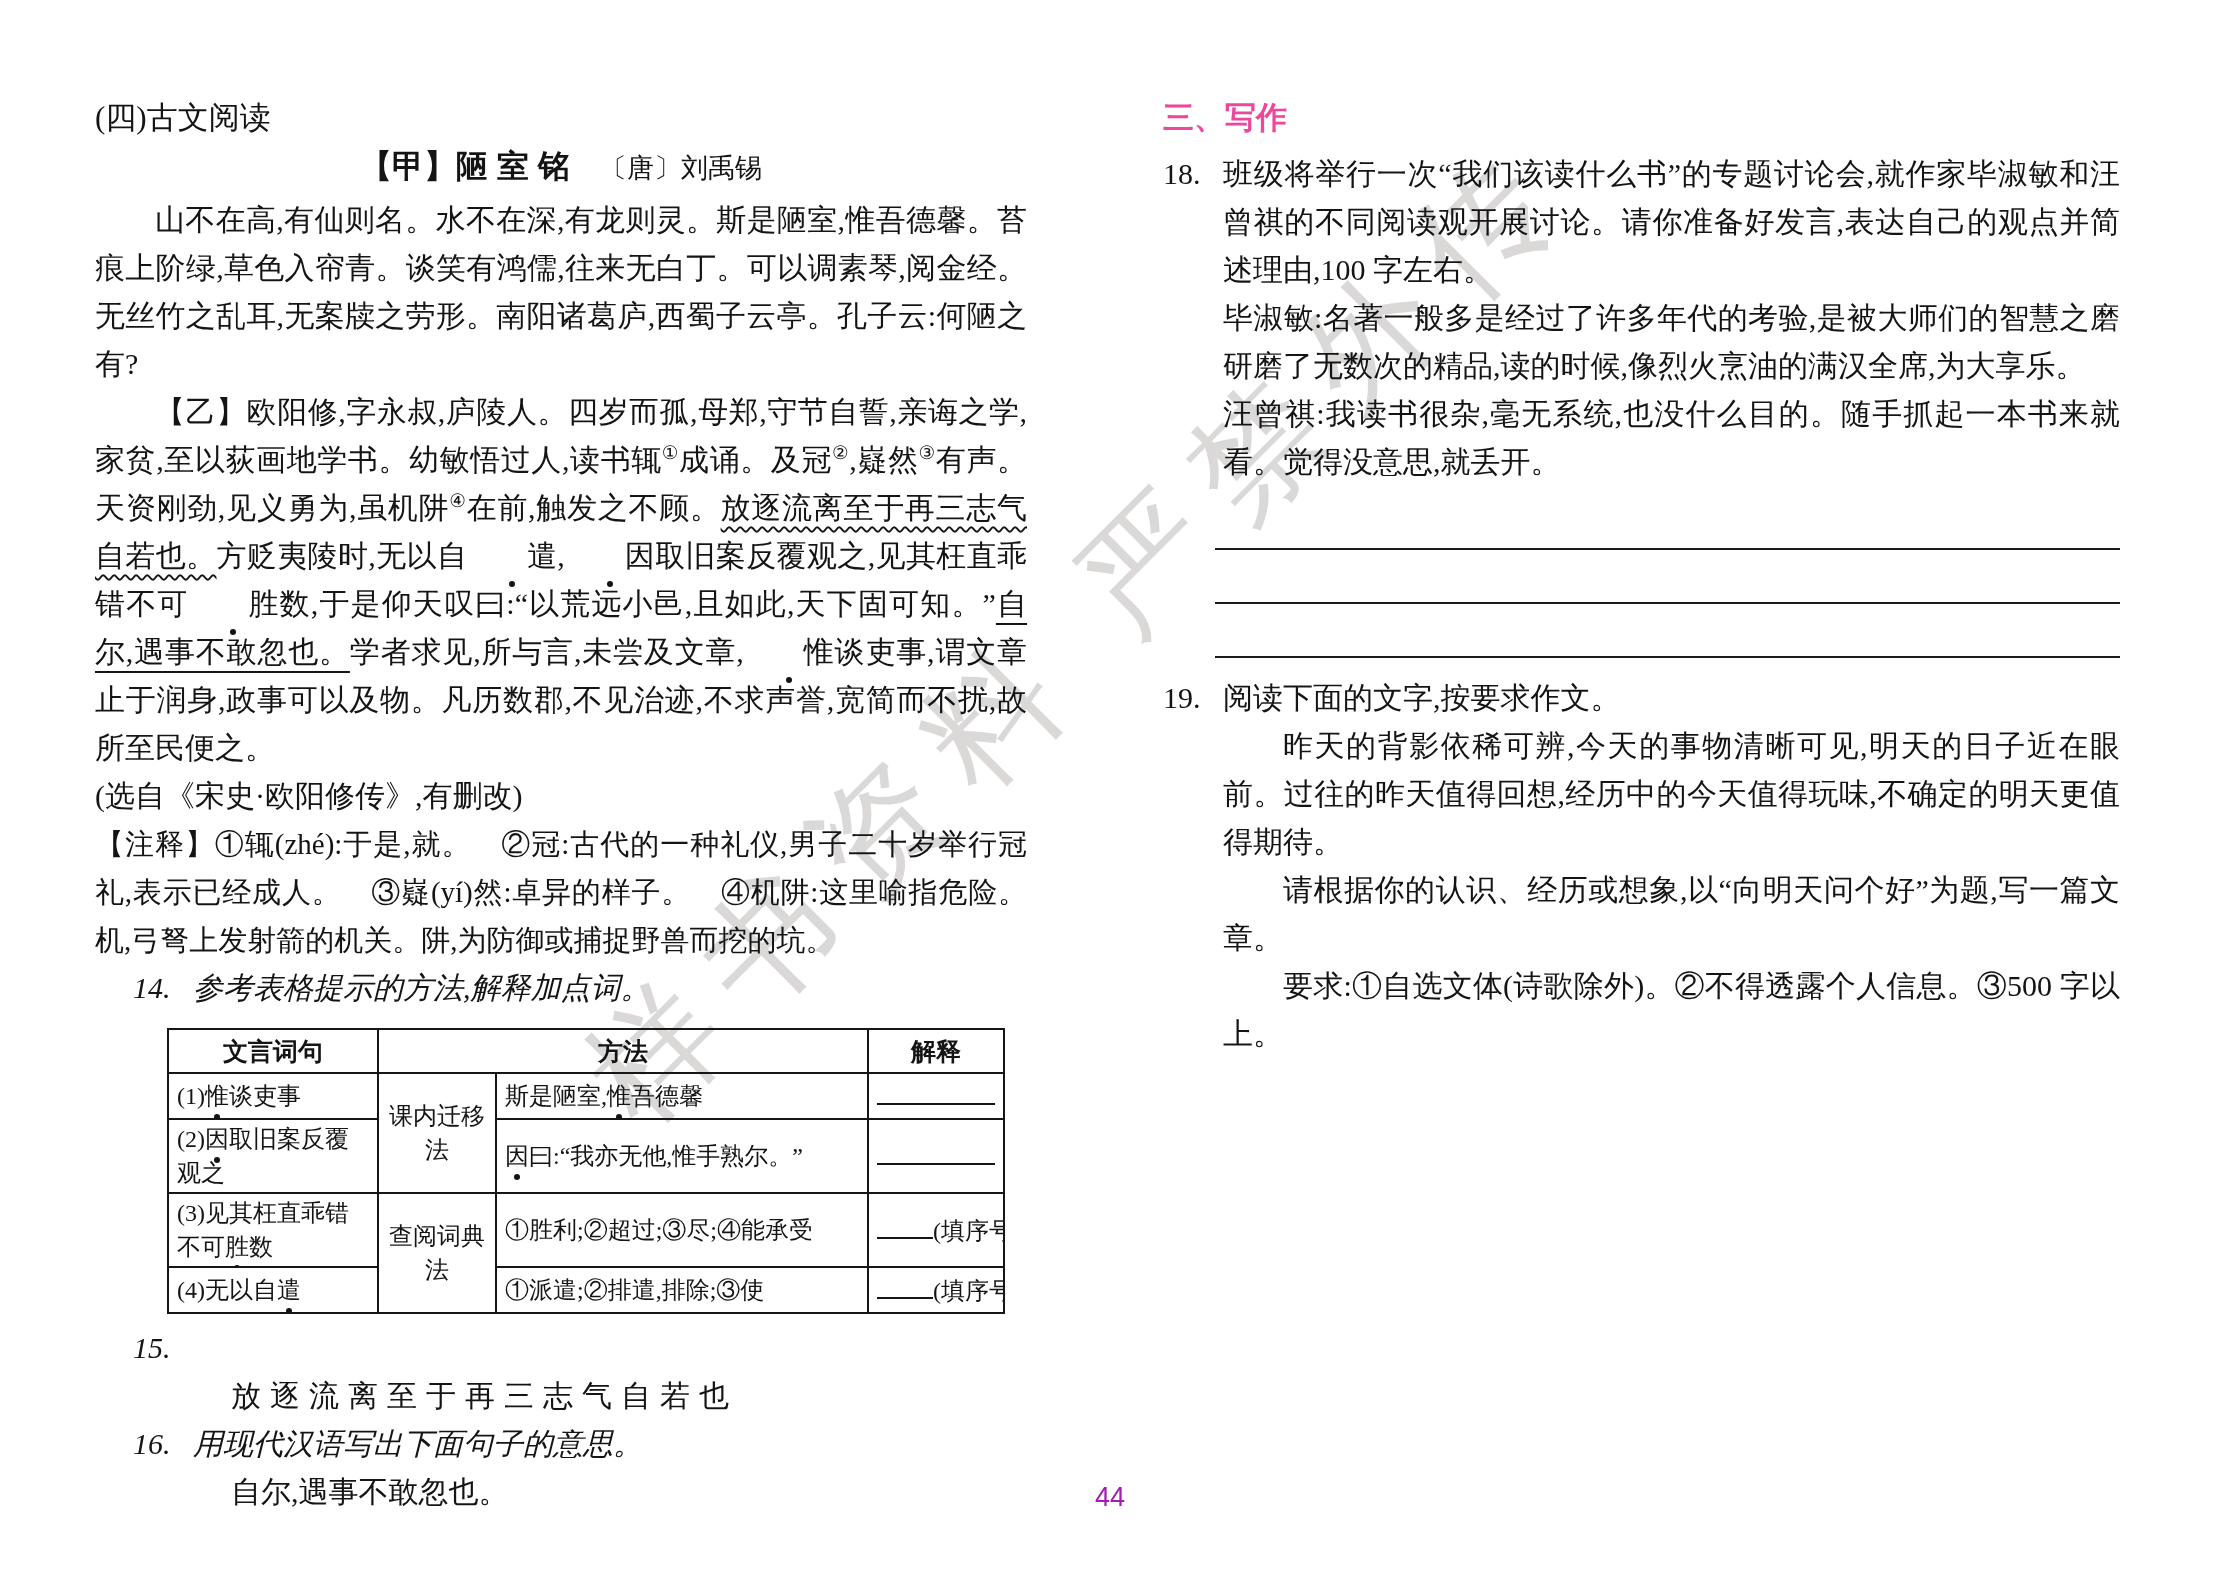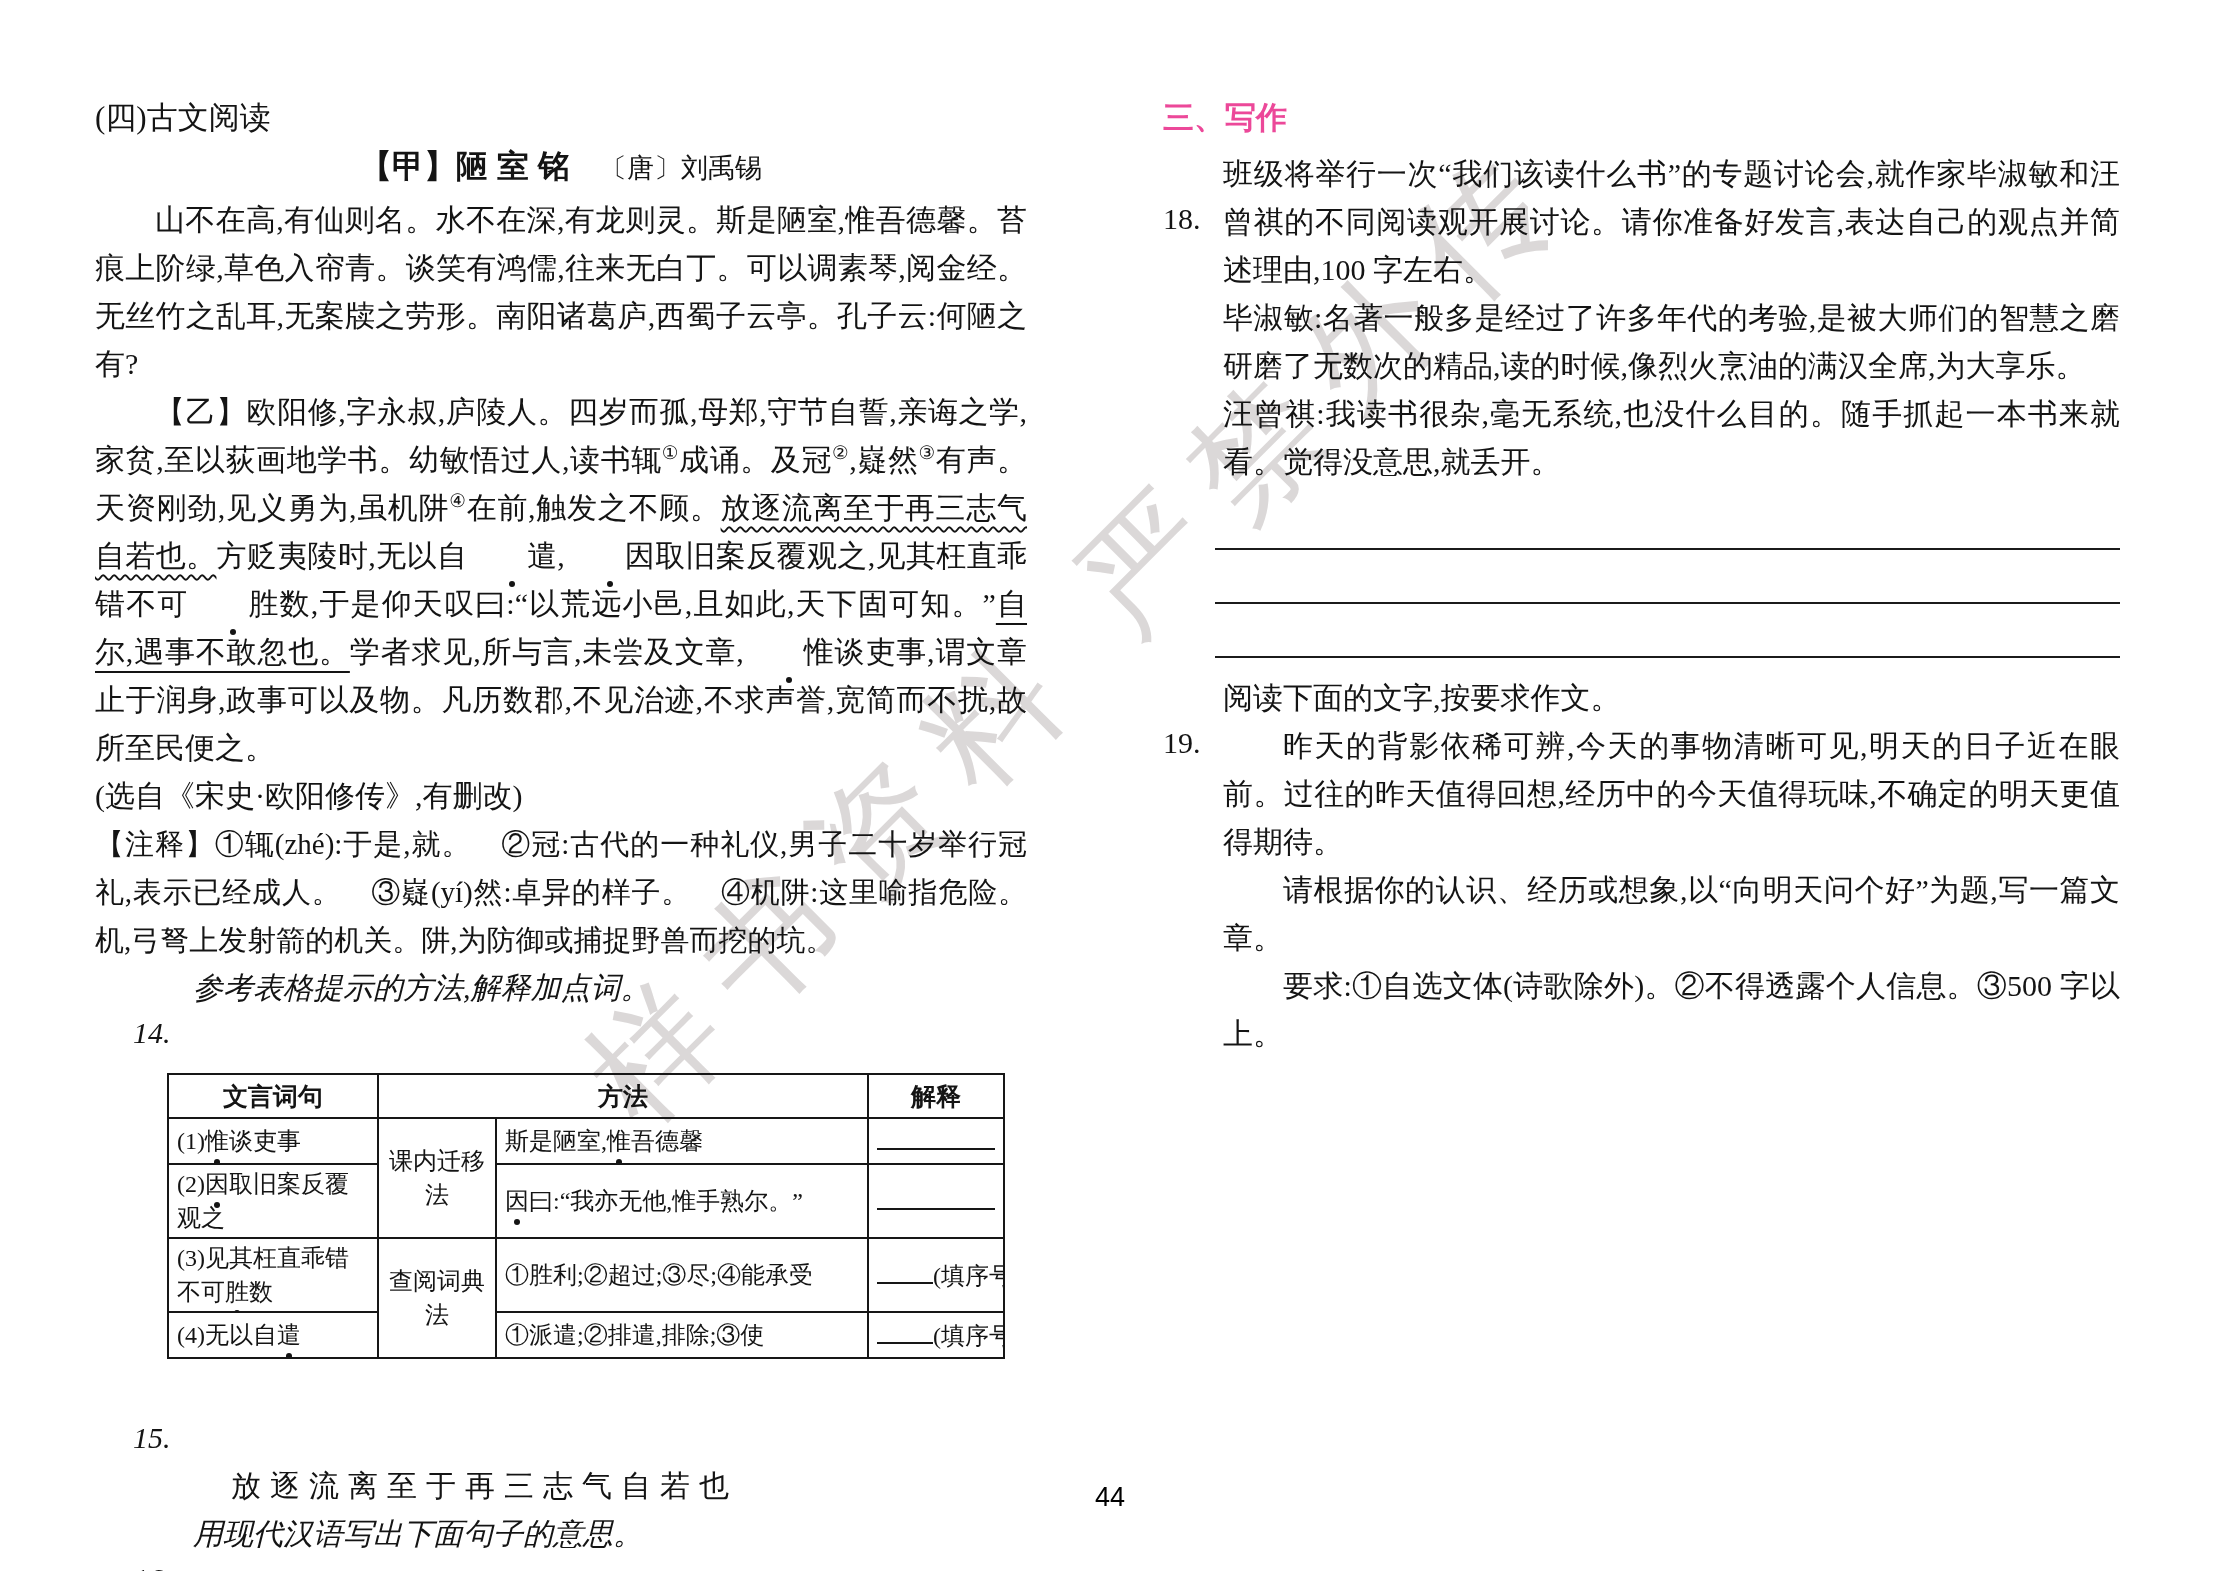--- a/index.html
+++ b/index.html
@@ -21,21 +21,21 @@
   .jia-title{font-family:"Liberation Sans","DejaVu Sans",sans-serif;font-weight:bold;font-size:32px;}
   .jia-author{font-size:27px;margin-left:30px;}
 
   p.para{margin:0;text-align:justify;}
   .indent{text-indent:2em;}
   .attribution{text-align:right;padding-right:14px;}
   .notes{font-size:29px;}
 
   .question{display:flex;align-items:flex-start;}
   .q-indent{padding-left:38px;font-style:italic;}
-  .qnum{flex:none;width:60px;margin-top:45px;}
+  .qnum{flex:none;width:60px;}
   .qtext{flex:1;text-align:justify;}
 
   .sentence{margin-left:136px;}
   .spaced{letter-spacing:0.30em;}
 
   .answer-line{border-bottom:2px solid #1b1b1b;height:50px;margin-left:86px;margin-right:12px;}
   .answer-line.gap-top{margin-top:26px;}
   .answer-line-r{border-bottom:2px solid #1b1b1b;height:52px;margin-left:52px;}
   .answer-block-r{margin:10px 0 16px 0;}
 
@@ -60,21 +60,21 @@
   .seg-wavy{text-decoration:underline;text-decoration-style:wavy;text-decoration-thickness:2px;text-underline-offset:8px;}
   .seg-u{text-decoration:underline;text-decoration-thickness:2px;text-underline-offset:9px;}
   .seg-sup{font-size:0.62em;vertical-align:super;line-height:0;}
 
   .sec-head-right{
     font-family:"Liberation Sans","DejaVu Sans",sans-serif;font-weight:bold;
     font-size:31px;line-height:44px;margin-bottom:10px;
   }
   .page-num{
     position:absolute;left:0;right:0;top:1482px;text-align:center;
-    font-size:27px;font-family:"Liberation Sans","DejaVu Sans",sans-serif;color:#000000;z-index:1;
+    font-size:27px;font-family:"Liberation Sans","DejaVu Sans",sans-serif;color:#a21caf;z-index:1;
   }
 </style>
 </head>
 <body>
 
 <div class="page">
 
   <div class="watermark">样书资料 严禁外传</div>
 
   <div class="col col-left">

